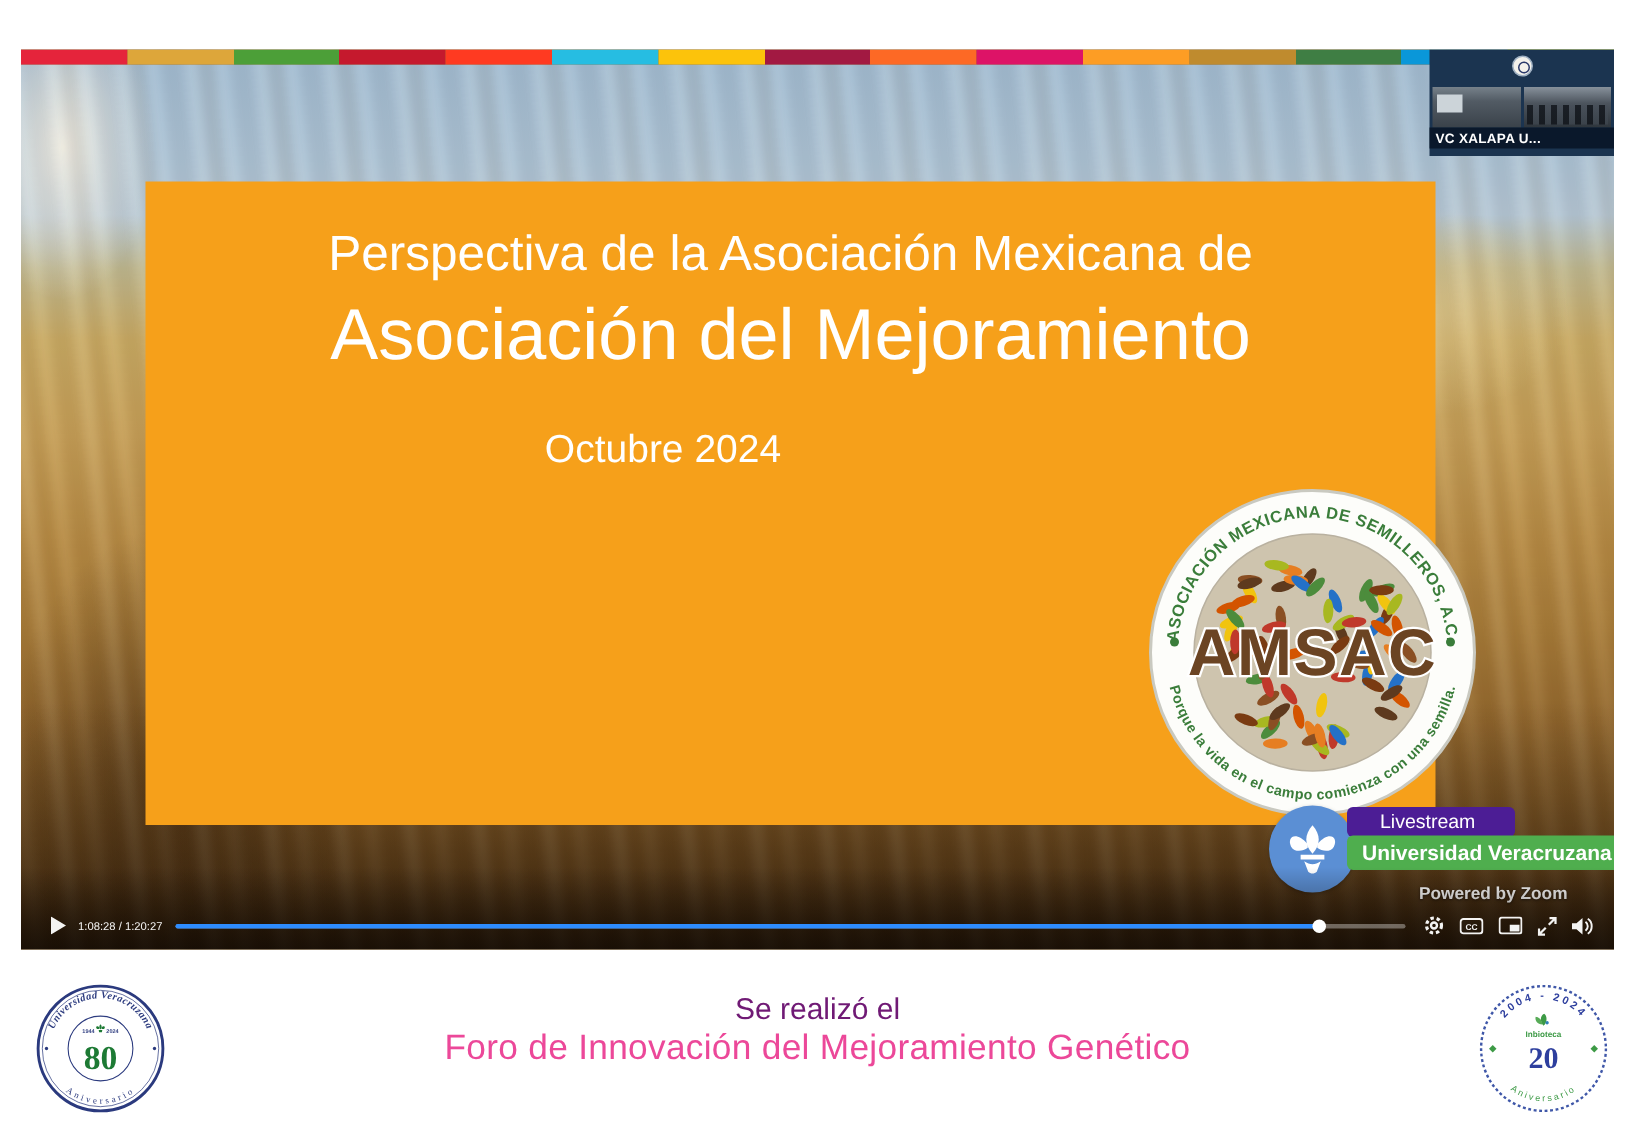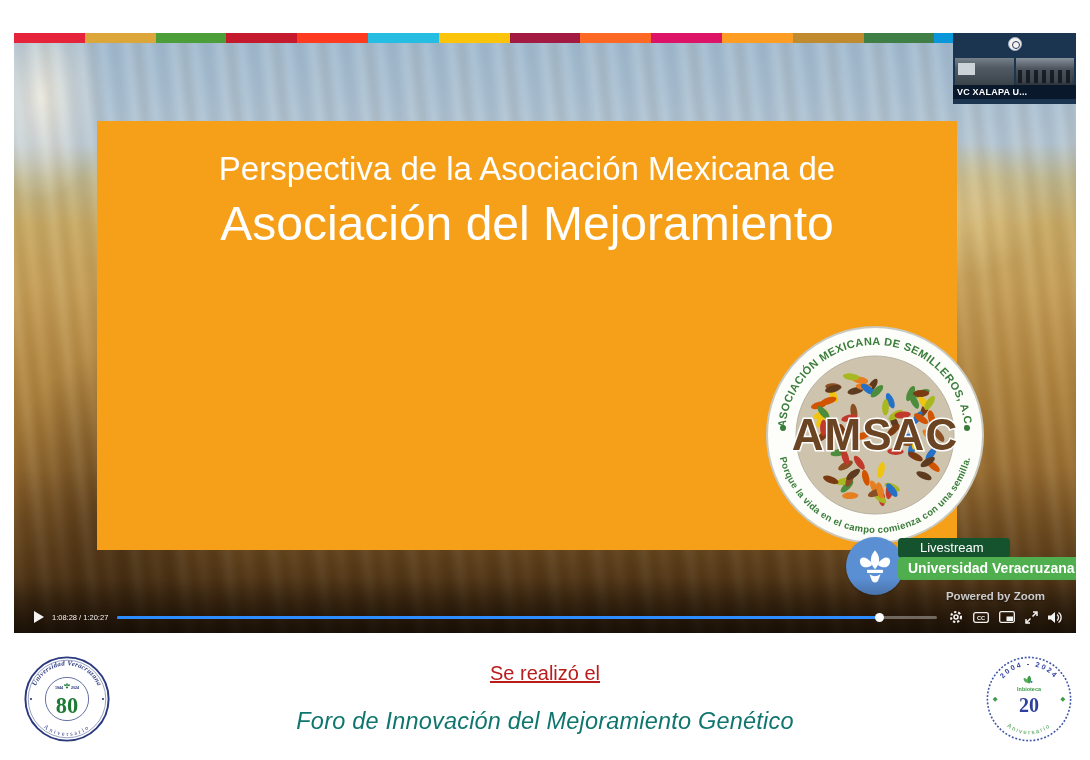--- a/index.html
+++ b/index.html
@@ -74,22 +74,22 @@
   .ctrl-time { font-size:7.5px; color:#ffffff; margin:0 9px 0 8px; white-space:nowrap; opacity:0.95; }
   .track { position:relative; flex:1 1 auto; height:3px; border-radius:2px; background:rgba(255,255,255,0.35); margin-right:12px; }
   .fill { position:absolute; left:0; top:0; bottom:0; border-radius:2px; background:#2d8cff; }
   .knob { position:absolute; right:-4px; top:-3px; width:9px; height:9px; border-radius:50%; background:#ffffff; }
   .ctrl-icons { display:flex; align-items:center; gap:10px; }
   .ctrl-icons svg, .ctrl-play svg { display:block; opacity:0.95; }
   .ctrl-btn { cursor:pointer; }
 
   
   .caption { position:absolute; left:0; right:0; top:662px; text-align:center; }
-  .caption-1 { font-size:20px; color:#b91c1c;text-decoration:underline; }
-  .caption-2 { font-size:23.5px; color:#0f766e; margin-top:23px; letter-spacing:0.2px;font-style:italic; }
+  .caption-1 { font-size:20px; color:#701a75; }
+  .caption-2 { font-size:23.5px; color:#ec4899; margin-top:0; letter-spacing:0.2px; }
   .seal { position:absolute; top:655px; width:88px; height:88px; }
   .seal-80 { left:23px; }
   .seal-20 { left:985px; }
   .s80-arc { font-size:8.6px; font-weight:bold; font-style:italic; font-family:"Liberation Serif", serif; fill:#2b3a7e; letter-spacing:0.4px; }
   .s80-arcb { font-size:7.5px; fill:#2b3a7e; letter-spacing:2.5px; font-family:"Liberation Serif", serif; }
   .s80-year { font-size:4.6px; fill:#2b3a7e; font-weight:bold; }
   .s80-num { font-size:28px; font-family:"Liberation Serif", serif; font-weight:bold; fill:#1d7a34; }
   .s20-arc { font-size:9px; font-weight:bold; fill:#2e3f9e; letter-spacing:2.4px; }
   .s20-arcb { font-size:7.5px; fill:#3d9a46; letter-spacing:2px; }
   .s20-org { font-size:6.8px; font-weight:bold; fill:#3d9a46; }
@@ -129,20 +129,21 @@
       <div class="thumb-label">VC XALAPA U...</div>
     </div>
 
     <div class="slide" style="background: rgb(246, 160, 26);">
       <div class="slide-title">
         <div>Perspectiva de la Asociación Mexicana de</div>
       </div>
       <div class="slide-heading">
         <div>Asociación del Mejoramiento</div>
       </div>
+      <div class="slide-date">Octubre 2024</div>
     </div>
 
     <svg class="amsac" viewBox="0 0 220 220">
       <defs>
         <path id="amsacTop" d="M 20,110 A 90,90 0 0 1 200,110"></path>
         <path id="amsacBot" d="M 12,110 A 98,98 0 0 0 208,110"></path>
       </defs>
       <circle cx="110" cy="110" r="108" fill="#fdfdfa" stroke="#c9c9c0" stroke-width="2"></circle>
       <circle cx="110" cy="110" r="79" fill="#cec4ae" stroke="#b9b1a0" stroke-width="1"></circle>
       <g>
@@ -231,21 +232,21 @@
         <svg width="38" height="40" viewBox="-12 -12 24 24">
           <g fill="#ffffff">
             <path d="M0,-10 C3.5,-6 3.5,-2 0,2 C-3.5,-2 -3.5,-6 0,-10 Z"></path>
             <path d="M-2,-2 C-7,-8 -11,-5 -9,-1 C-7.5,1.6 -4,1 -2,-0.5 Z"></path>
             <path d="M2,-2 C7,-8 11,-5 9,-1 C7.5,1.6 4,1 2,-0.5 Z"></path>
             <path d="M-5,2.4 L5,2.4 L5,4.4 L-5,4.4 Z"></path>
             <path d="M-3.5,5.2 C-1,6.8 1,6.8 3.5,5.2 L1.8,9.6 C0.8,10.6 -0.8,10.6 -1.8,9.6 Z"></path>
           </g>
         </svg>
       </div>
-      <div class="pill pill-blue" style="background: #14532d; text-align: right;">Livestream</div>
+      <div class="pill pill-blue" style="background: #4c1d95; text-align: right;">Livestream</div>
       <div class="pill pill-green" style="background: rgb(79, 174, 78);">Universidad Veracruzana</div>
     </div>
 
     <div class="powered">Powered by Zoom</div>
 
     <div class="controls-shade"></div>
     <div class="controls">
       <span class="ctrl-play ctrl-btn">
         <svg width="10" height="12" viewBox="0 0 10 12">
             <polygon points="0,0 10,6 0,12" fill="#ffffff"></polygon>

